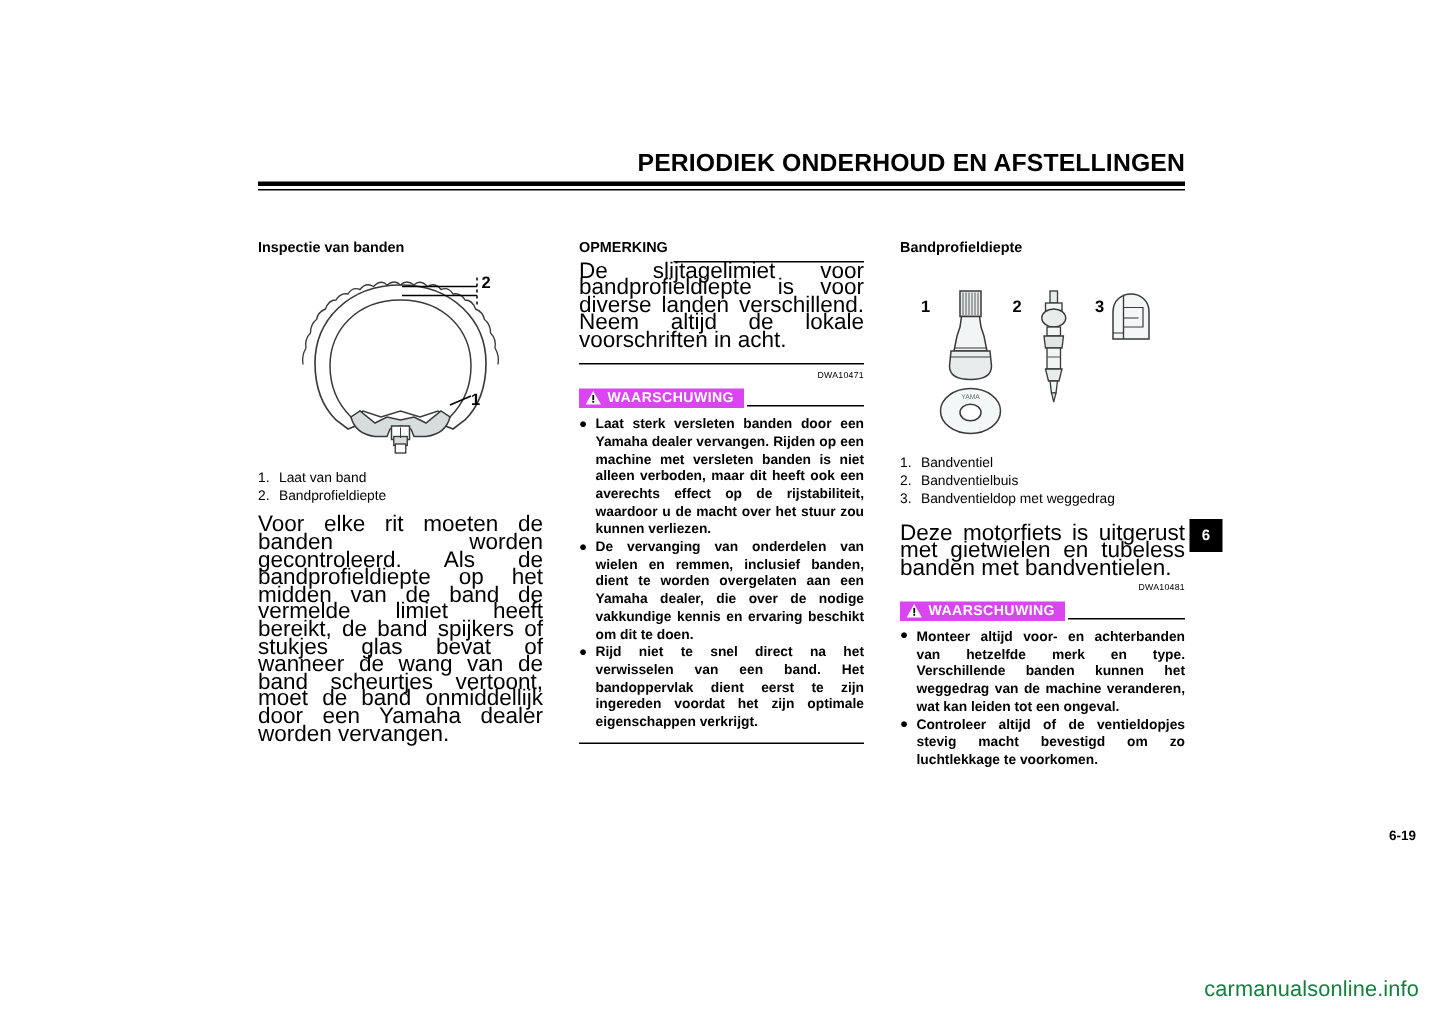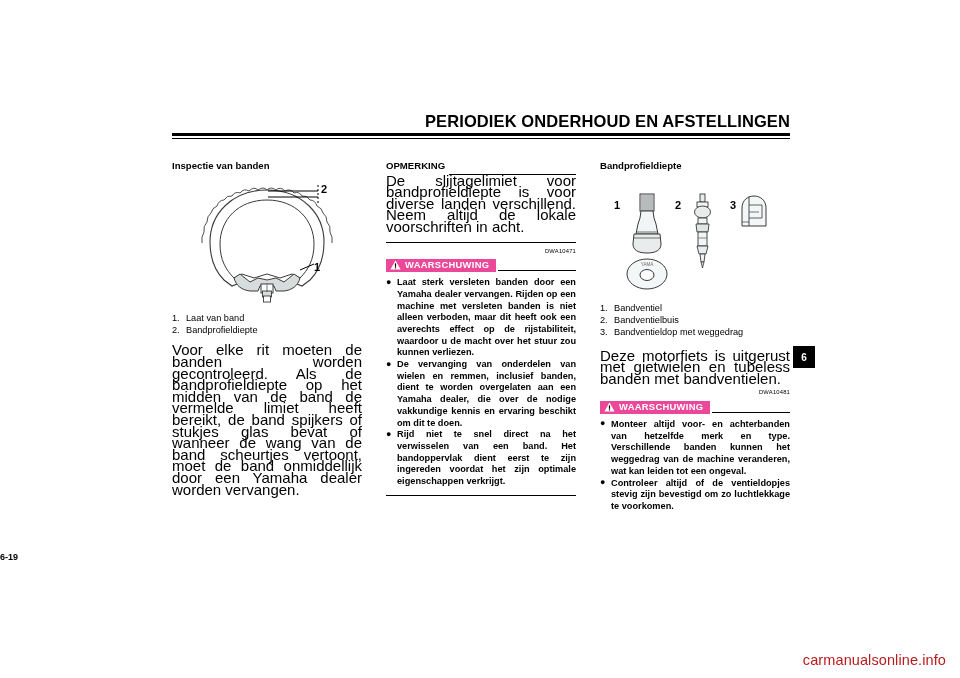--- a/index.html
+++ b/index.html
@@ -20,21 +20,21 @@
     position: absolute;
     left: 0; top: 0;
     width: 960px;
     height: 678px;
   }
 
   
   .header {
     position: absolute;
     left: 172px;
-    top: 112px;
+    top: 100px;
     width: 618px;
   }
   .header-title {
     text-align: right;
     font-size: 16.5px;
     font-weight: bold;
     letter-spacing: 0.1px;
     line-height: 1.1;
     white-space: nowrap;
   }
@@ -167,21 +167,21 @@
     margin-top: 3px;
     margin-bottom: 2px;
     color: #000;
   }
   .warn-head {
     display: flex;
     align-items: stretch;
     margin-bottom: 5px;
   }
   .warn-banner {
-    background: #ec4899;
+    background: #d946ef;
     color: #fff;
     display: flex;
     align-items: center;
     gap: 4px;
     padding: 1.5px 7px 2px 4px;
     height: 13px;
     box-sizing: border-box;
   }
   .warn-head .warn-line {
     flex: 1;
@@ -257,30 +257,30 @@
     align-items: center;
     justify-content: center;
   }
 
   
   .page-number {
     position: absolute;
     left: 0;
     top: 552px;
     width: 944px;
-    text-align: left;
+    text-align: right;
     font-size: 9px;
     font-weight: bold;
   }
   .watermark {
     position: absolute;
     right: 14px;
     bottom: 10px;
     font-size: 14.5px;
-    color: #b91c1c;
+    color: #15803d;
     letter-spacing: 0.1px;
   }
 </style>
 </head>
 <body>
 
 <div class="page">
 
   <div class="header">
     <div class="header-title">PERIODIEK ONDERHOUD EN AFSTELLINGEN</div>
@@ -489,21 +489,21 @@
         <span class="warn-line"></span>
       </div>
 
       <ul class="bullets">
         <li>
           <span class="dot">●</span>
           <span>Monteer altijd voor- en achterbanden van hetzelfde merk en type. Verschillende banden kunnen het weggedrag van de machine veranderen, wat kan leiden tot een ongeval.</span>
         </li>
         <li>
           <span class="dot">●</span>
-          <span>Controleer altijd of de ventieldopjes stevig zijn bevestigd om zo luchtlekkage te voorkomen.</span>
+          <span>Controleer altijd of de ventieldopjes stevig macht bevestigd om zo luchtlekkage te voorkomen.</span>
         </li>
       </ul>
     </div>
   </div>
 
   <div class="chapter-tab">6</div>
 
   <div class="page-number">6-19</div>
   <div class="watermark">carmanualsonline.info</div>
 

